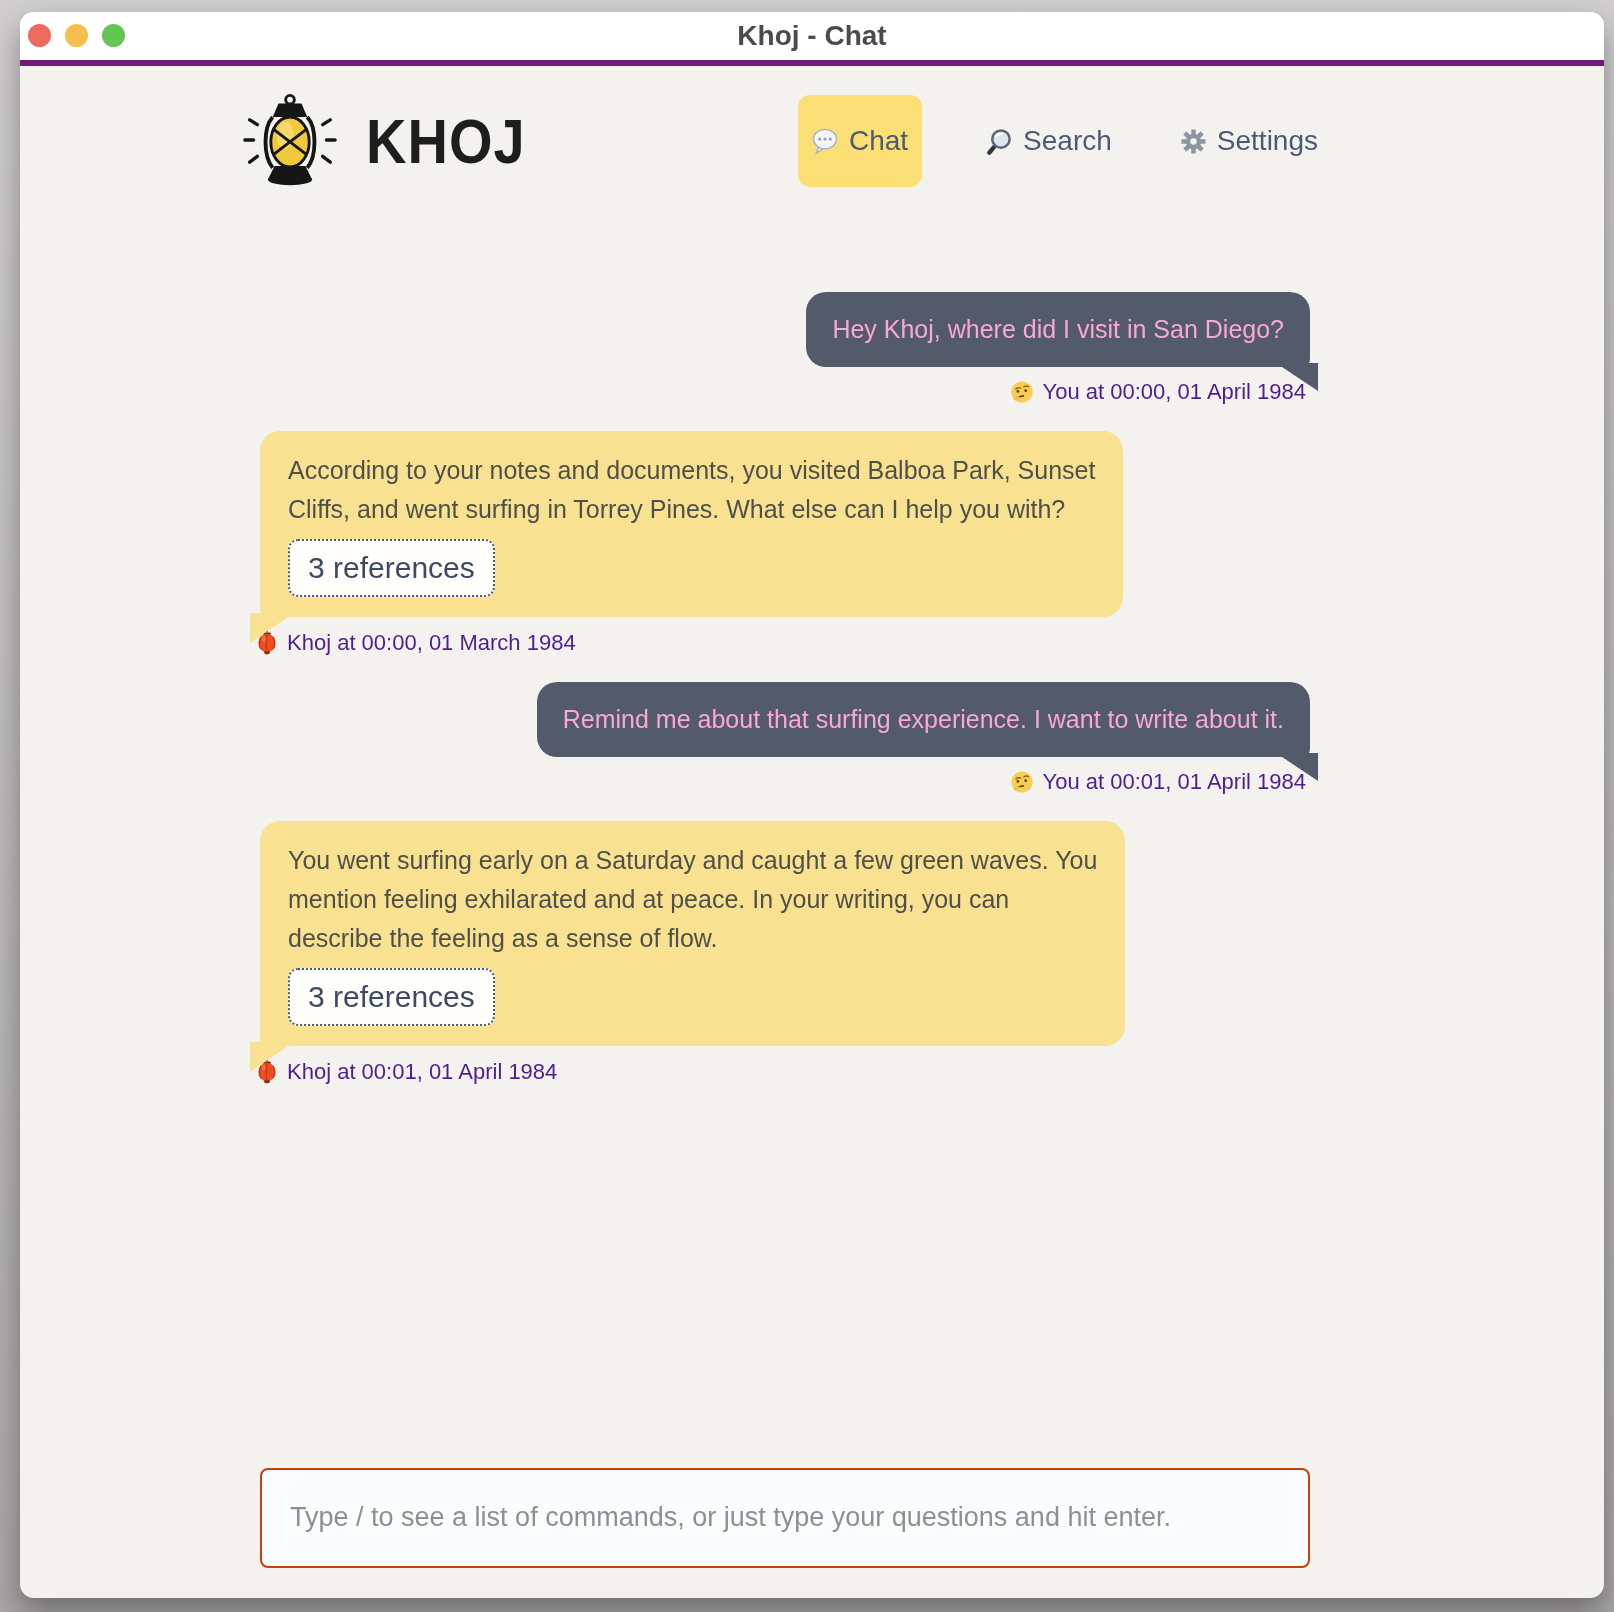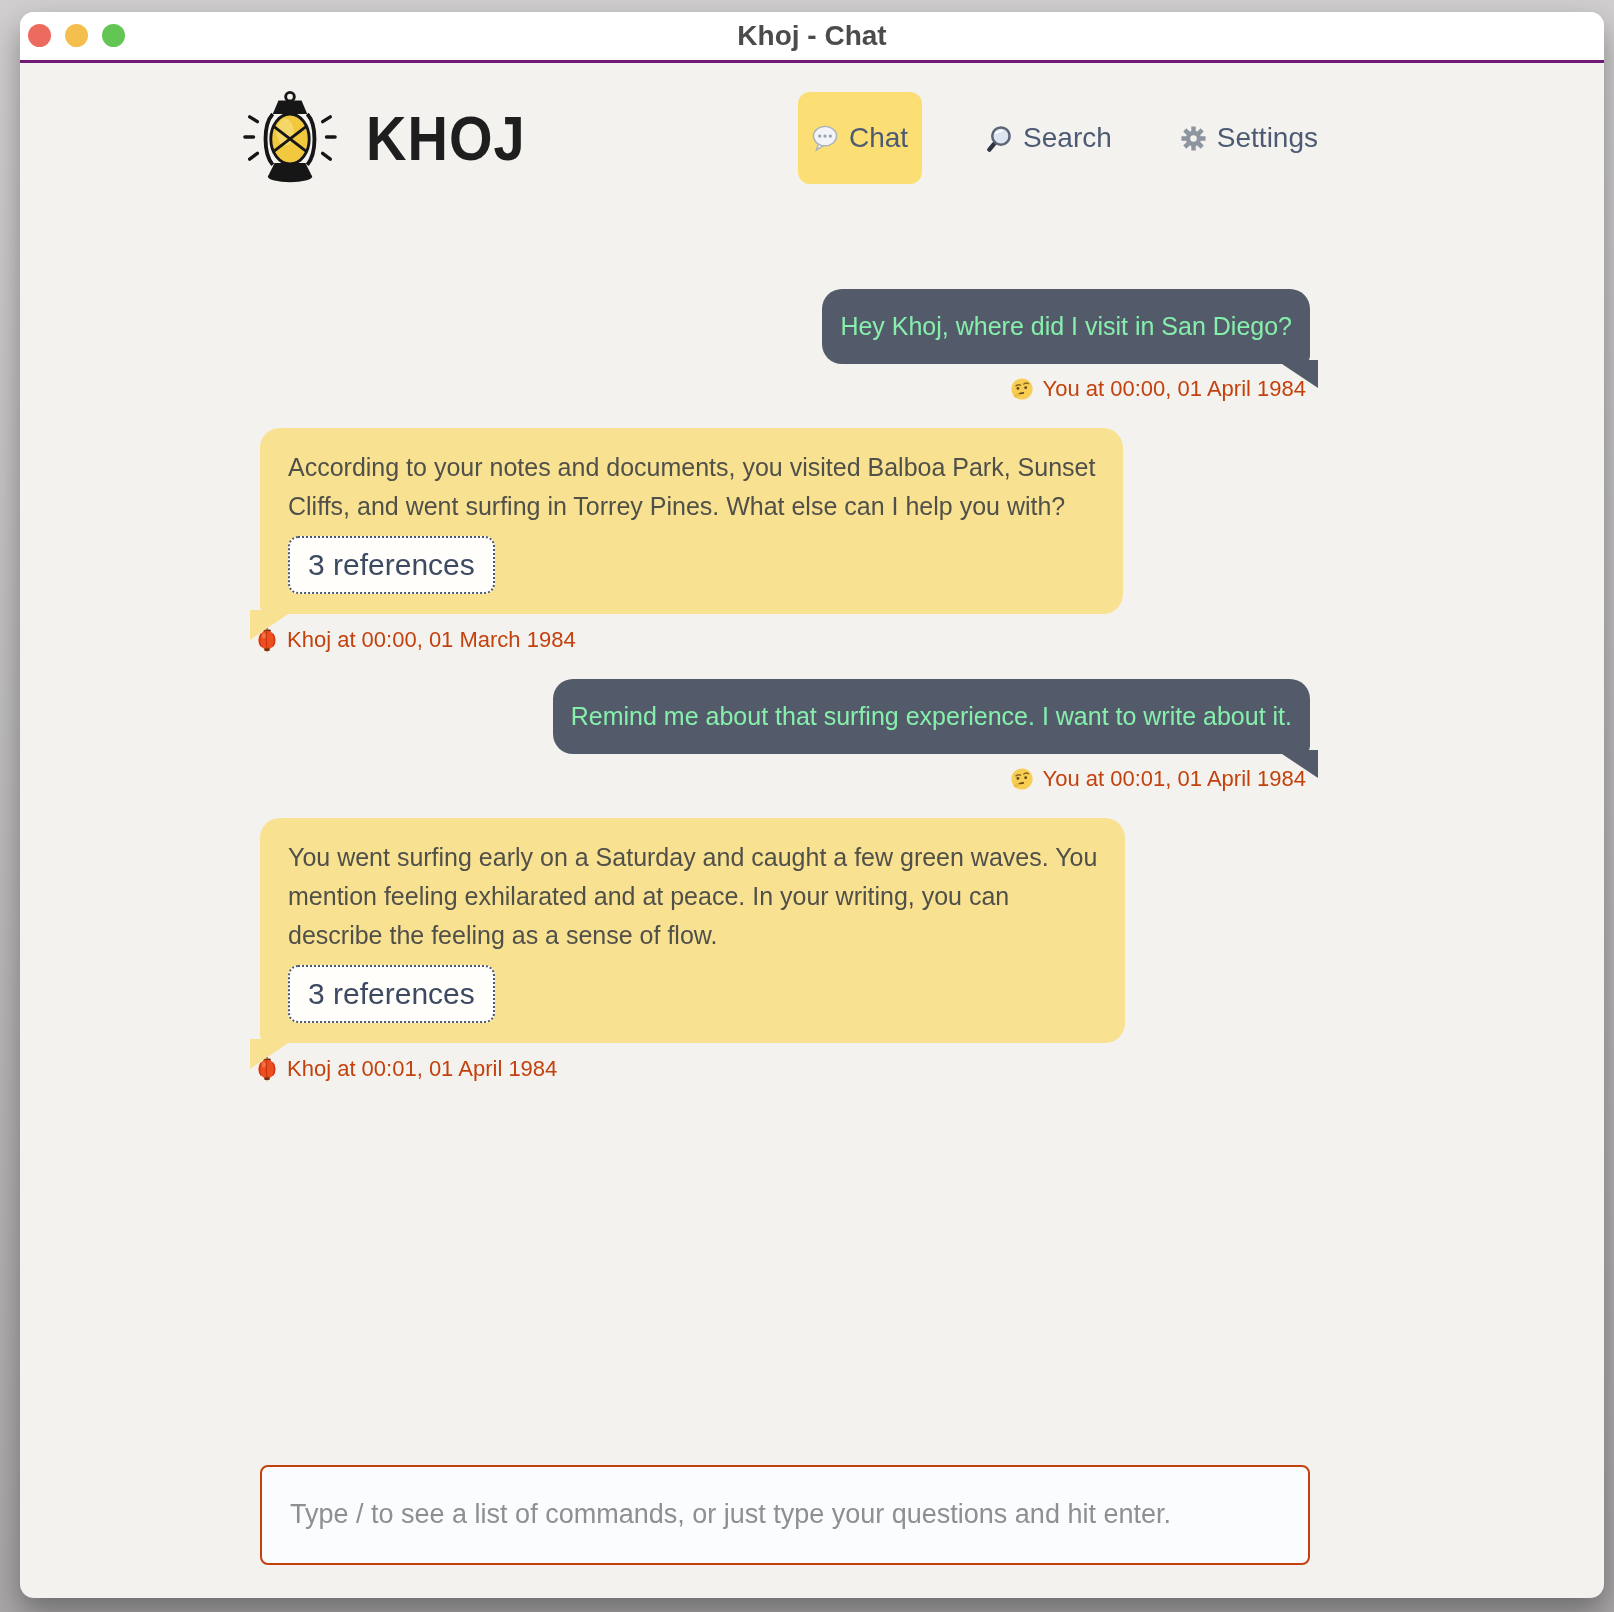--- a/index.html
+++ b/index.html
@@ -8,21 +8,21 @@
     background:linear-gradient(#d0cecf,#a8a6a7);
     font-family:"Liberation Sans",sans-serif;
   }
   .window{
     position:absolute;left:20px;top:12px;width:1584px;height:1586px;
     background:#f4f2ee;border-radius:14px;overflow:hidden;
     box-shadow:0 14px 30px rgba(0,0,0,.35);
   }
   
   .titlebar{
-    height:48px;background:#ffffff;border-bottom:3px solid #701a75;
+    height:48px;background:#ffffff;border-bottom:6px solid #701a75;
     position:relative;display:flex;align-items:center;justify-content:center;
   }
   .lights{position:absolute;left:8px;top:12px;display:flex;gap:14px;}
   .light{width:23px;height:23px;border-radius:50%;display:block;cursor:pointer;}
   .light.red{background:#ed6a5e;}
   .light.yellow{background:#f5bf4f;}
   .light.green{background:#62c554;}
   .win-title{font-size:28px;font-weight:bold;color:#4b4b4b;}
   
   .content{position:relative;height:calc(100% - 49px);}
@@ -43,33 +43,33 @@
   
   .chat-log{width:1050px;margin-left:240px;margin-top:102px;display:flex;flex-direction:column;}
   .msg{display:flex;flex-direction:column;}
   .msg + .msg{margin-top:26px;}
   .msg.you{align-items:flex-end;}
   .msg.khoj{align-items:flex-start;}
   .bubble{
     position:relative;width:fit-content;font-size:25px;line-height:39px;
     border-radius:20px;
   }
-  .you .bubble{background:#535b6a;color:#86efac;padding:18px 18px;border-bottom-right-radius:8px;max-width:920px;}
+  .you .bubble{background:#535b6a;color:#f9a8d4;padding:18px 26px;border-bottom-right-radius:8px;max-width:920px;}
   .khoj .bubble{background:#f8e191;color:#50504a;padding:20px 28px;border-bottom-left-radius:8px;max-width:1010px;}
   .msg-text{white-space:pre-line;}
   .tail{position:absolute;display:block;}
   .you .tail{right:-8px;bottom:-24px;width:42px;height:28px;background:#535b6a;clip-path:polygon(0 0,100% 0,100% 100%);}
   .khoj .tail{left:-10px;bottom:-26px;width:44px;height:30px;background:#f8e191;clip-path:polygon(0 0,100% 0,0 100%);}
   .refs-btn{
     display:block;margin-top:10px;width:fit-content;
     background:#fffefb;border:2px dotted #4a5670;border-radius:10px;
     padding:10px 18px;font-size:30px;color:#3d4a62;
     font-family:"Liberation Sans",sans-serif;cursor:pointer;
   }
-  .meta{display:flex;align-items:center;gap:9px;margin-top:12px;font-size:22px;color:#c2410c;}
+  .meta{display:flex;align-items:center;gap:9px;margin-top:12px;font-size:22px;color:#4c1d95;}
   .you .meta{margin-right:4px;}
   .khoj .meta{margin-left:-4px;}
   .meta svg{display:block;}
   
   .composer{position:absolute;left:240px;bottom:61px;width:1050px;}
   .chat-input{
     width:100%;height:100px;box-sizing:border-box;display:block;
     border:2px solid #c2410c;border-radius:8px;background:#fbfcfd;
     padding:32px 28px 0;font-size:27px;color:#3a3a3a;
     font-family:"Liberation Sans",sans-serif;resize:none;outline:none;

